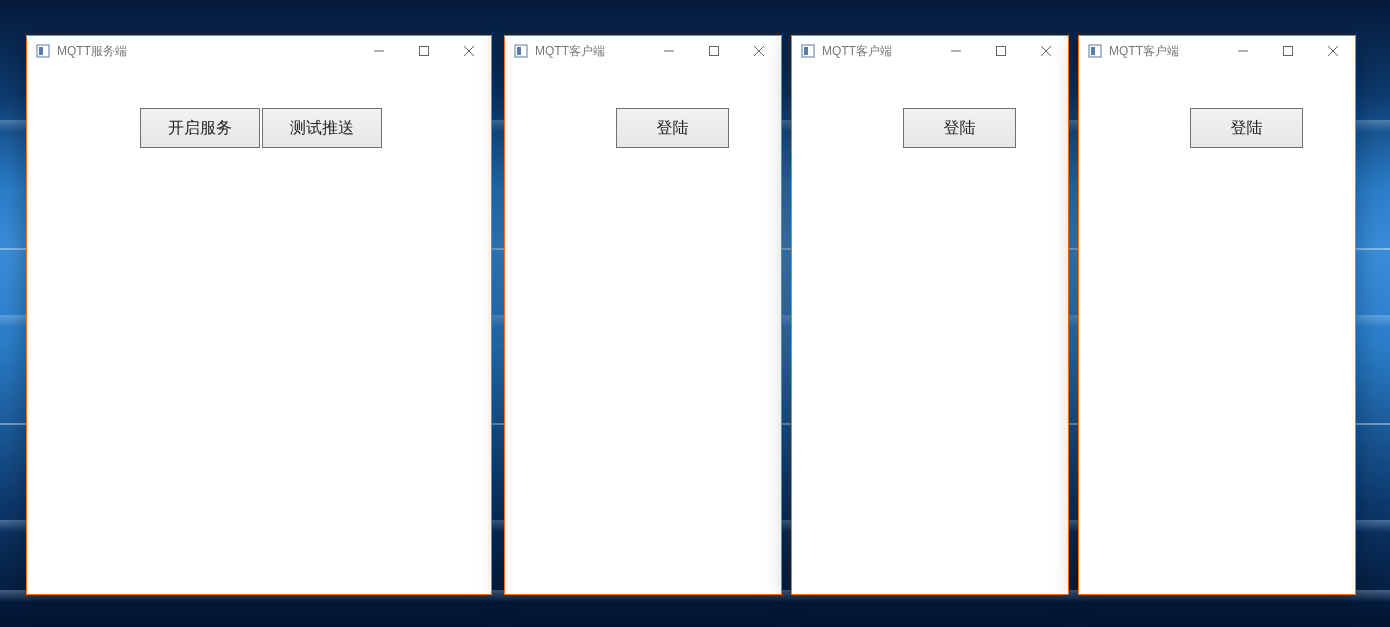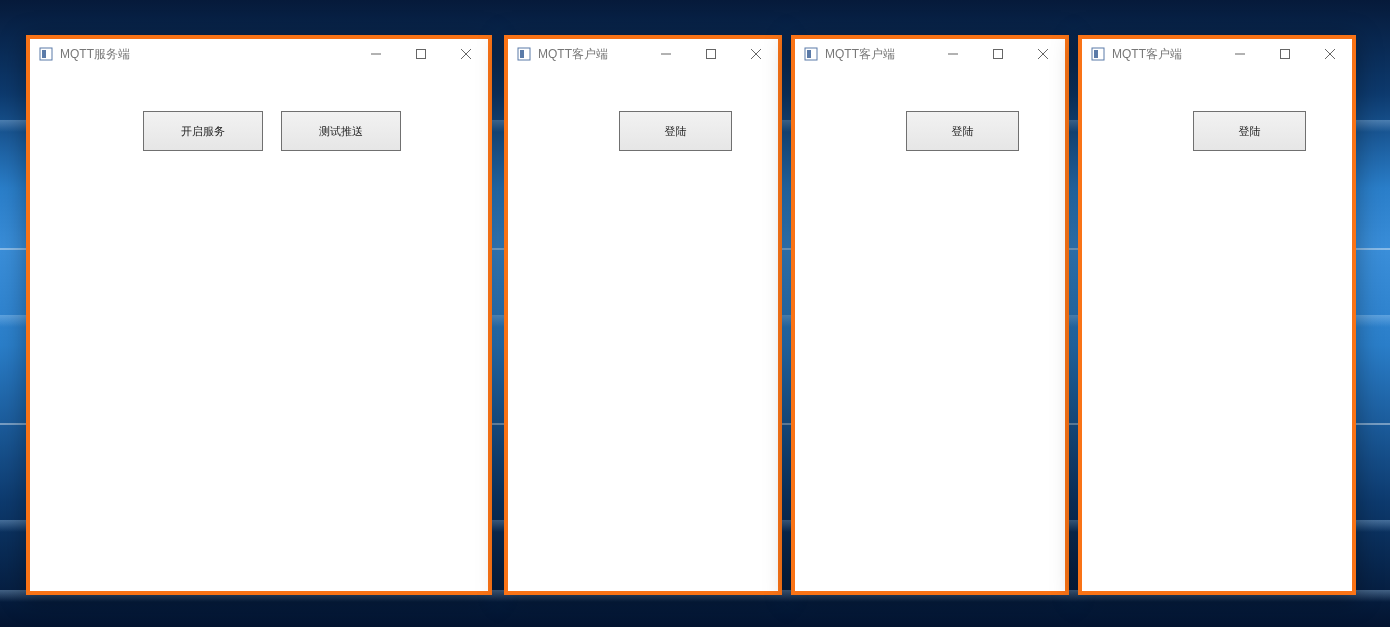--- a/index.html
+++ b/index.html
@@ -37,21 +37,21 @@
       background: linear-gradient(180deg, rgba(180,220,255,0.35), rgba(180,220,255,0.0));
     }
     .streak1 { top: 120px; }
     .streak2 { top: 315px; }
     .streak3 { top: 520px; }
     .streak4 { top: 590px; }
 
     .window {
       position: absolute;
       background: #ffffff;
-      border: 4px solid #f97316;
+      border: 1px solid #f97316;
       box-shadow: 0 4px 24px rgba(0,0,0,0.35);
     }
     .titlebar {
       height: 30px;
       display: flex;
       align-items: center;
       background: #ffffff;
       border-bottom: none;
     }
     .titlebar-icon {
@@ -112,21 +112,21 @@
       left: 20%;
       right: 20%;
       height: 1px;
       background: #444;
     }
 
     .classic-btn {
       position: absolute;
       background: linear-gradient(#f2f2f2, #e6e6e6);
       border: 1px solid #707070;
-      font-size: 11px;
+      font-size: 16px;
       color: #222;
       display: flex;
       align-items: center;
       justify-content: center;
       cursor: pointer;
       user-select: none;
     }
 
     
     .w1 { left: 26px;  top: 35px;  width: 466px; height: 560px; }
@@ -135,21 +135,21 @@
     .w4 { left: 1078px;top: 35px;  width: 278px; height: 560px; }
 
     
     .w1 .grip-bar { left: 176px; width: 113px; }
     .w2 .grip-bar { left: 83px;  width: 113px; }
     .w3 .grip-bar { left: 83px;  width: 113px; }
     .w4 .grip-bar { left: 83px;  width: 113px; }
 
     
     .w1 .btn-a { left: 113px; top: 42px; width: 120px; height: 40px; }
-    .w1 .btn-b { left: 251px; top: 42px; width: 120px; height: 40px; }
+    .w1 .btn-b { left: 235px; top: 42px; width: 120px; height: 40px; }
     .w-client-btn { left: 83px; top: 42px; width: 113px; height: 40px; margin-left: 28px; }
   </style>
 </head>
 <body>
 
 <div class="desktop-bg">
   <div class="streak1"></div>
   <div class="streak2"></div>
   <div class="streak3"></div>
   <div class="streak4"></div>

